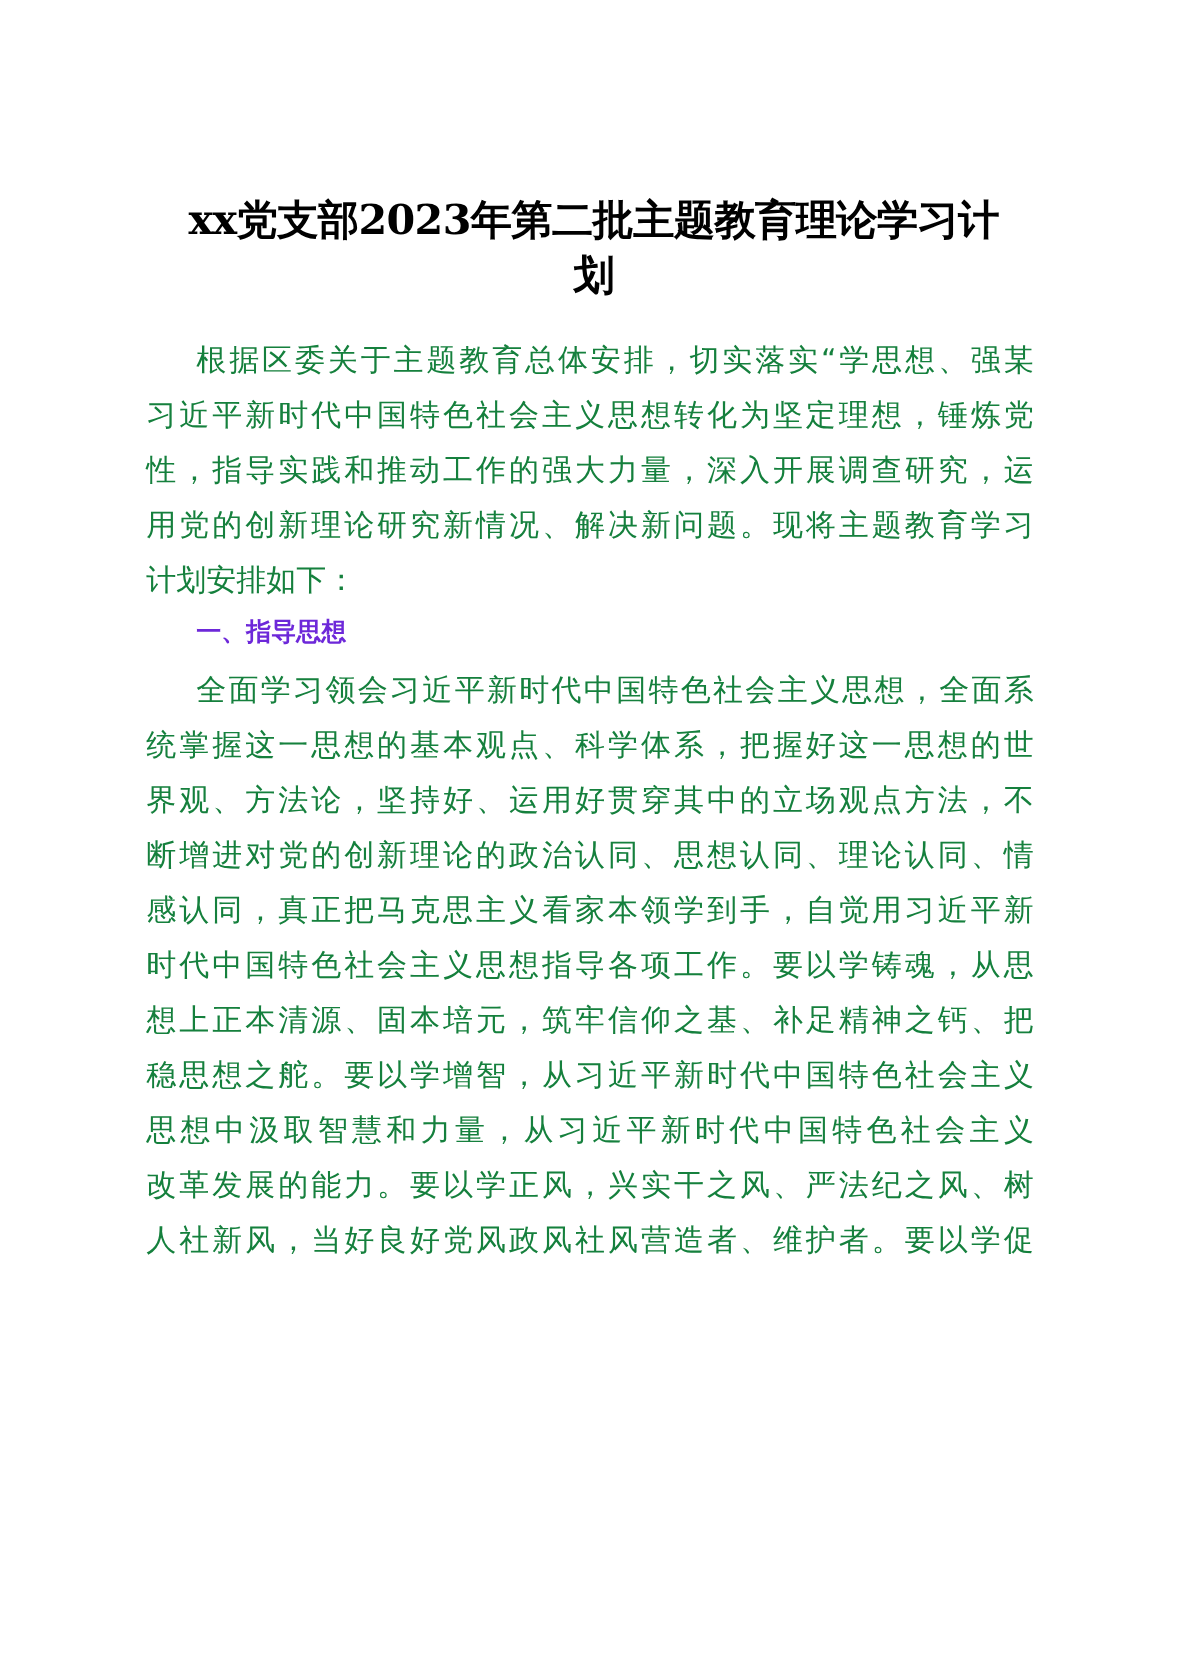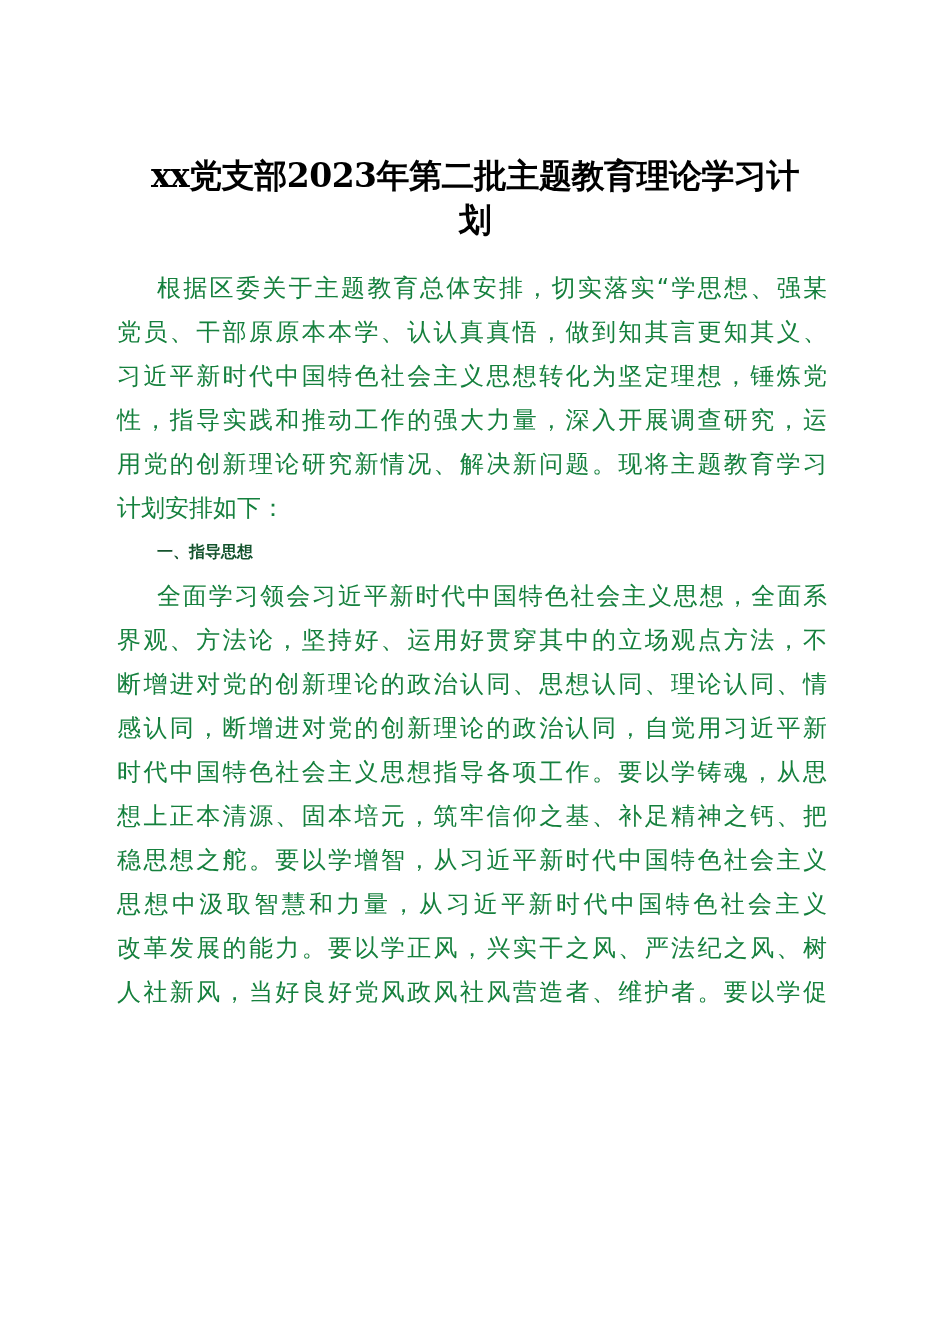--- a/index.html
+++ b/index.html
@@ -52,55 +52,55 @@
       text-align-last: justify;
       letter-spacing: 0px;
     }
     .ln.indent { padding-left: 40px; }
     .ln.last { text-align-last: left; }
     .heading {
       display: block;
       height: 44px;
       line-height: 44px;
       padding-left: 40px;
-      font-family: Liberation Sans, sans-serif;
+      font-family: Liberation Mono, monospace;
       font-weight: bold;
-      font-size: 16px;
-      color: #14532d;
+      font-size: 20px;
+      color: #6d28d9;
       white-space: nowrap;
     }
   </style>
 </head>
 <body>
 
 <div class="page">
 
   <div class="title">
     <span class="line">xx党支部2023年第二批主题教育理论学习计</span>
     <span class="line">划</span>
   </div>
 
   <div class="body">
 
     <div>
       <span class="ln indent">根据区委关于主题教育总体安排，切实落实“学思想、强某</span>
-      <span class="ln">党员、干部原原本本学、认认真真悟，做到知其言更知其义、</span>
       <span class="ln">习近平新时代中国特色社会主义思想转化为坚定理想，锤炼党</span>
       <span class="ln">性，指导实践和推动工作的强大力量，深入开展调查研究，运</span>
       <span class="ln">用党的创新理论研究新情况、解决新问题。现将主题教育学习</span>
       <span class="ln last">计划安排如下：</span>
     </div>
 
     <span class="heading">一、指导思想</span>
 
     <div>
       <span class="ln indent">全面学习领会习近平新时代中国特色社会主义思想，全面系</span>
+      <span class="ln">统掌握这一思想的基本观点、科学体系，把握好这一思想的世</span>
       <span class="ln">界观、方法论，坚持好、运用好贯穿其中的立场观点方法，不</span>
       <span class="ln">断增进对党的创新理论的政治认同、思想认同、理论认同、情</span>
-      <span class="ln">感认同，断增进对党的创新理论的政治认同，自觉用习近平新</span>
+      <span class="ln">感认同，真正把马克思主义看家本领学到手，自觉用习近平新</span>
       <span class="ln">时代中国特色社会主义思想指导各项工作。要以学铸魂，从思</span>
       <span class="ln">想上正本清源、固本培元，筑牢信仰之基、补足精神之钙、把</span>
       <span class="ln">稳思想之舵。要以学增智，从习近平新时代中国特色社会主义</span>
       <span class="ln">思想中汲取智慧和力量，从习近平新时代中国特色社会主义</span>
       <span class="ln">改革发展的能力。要以学正风，兴实干之风、严法纪之风、树</span>
       <span class="ln">人社新风，当好良好党风政风社风营造者、维护者。要以学促</span>
     </div>
 
   </div>
 </div>

